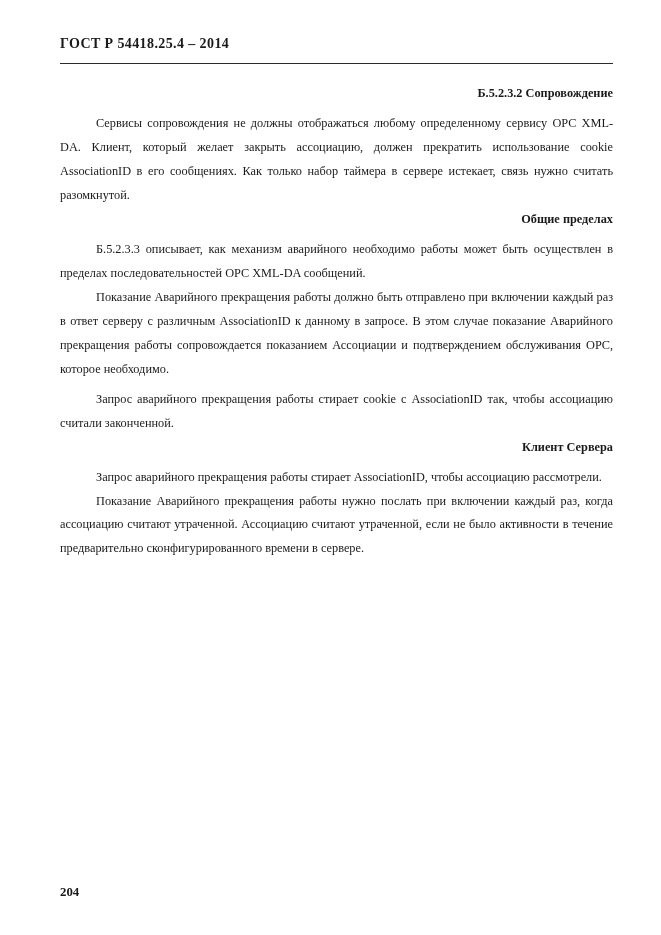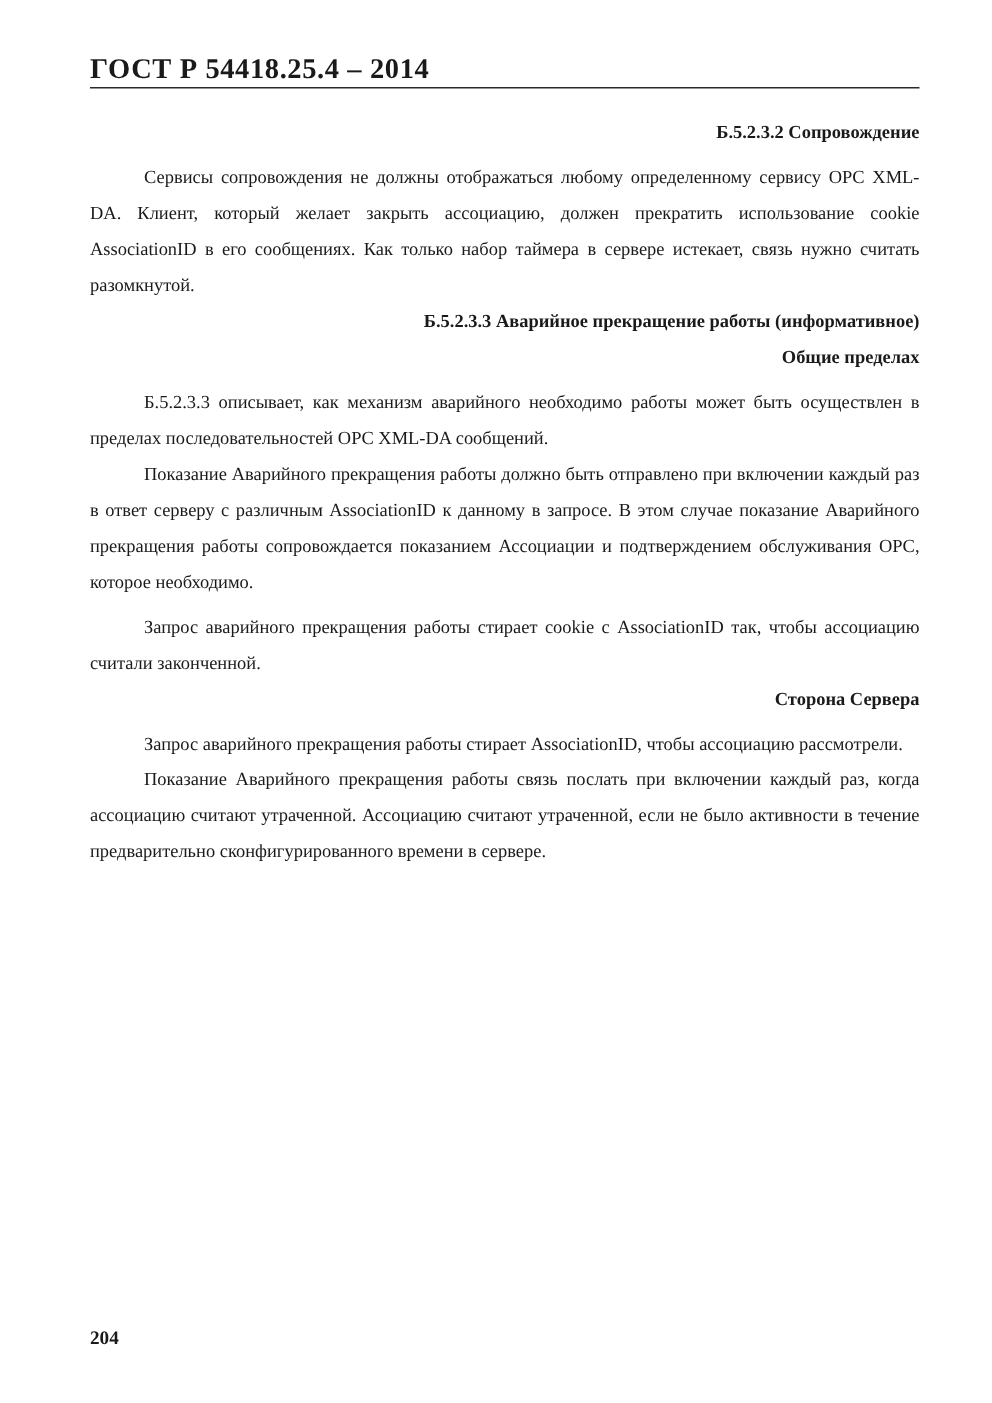--- a/index.html
+++ b/index.html
@@ -16,25 +16,25 @@
     overflow: hidden;
   }
   .page {
     position: relative;
     width: 661px;
     height: 935px;
     box-sizing: border-box;
     padding: 36px 48px 0 60px;
   }
   .header-line {
-    font-size: 19px;
+    font-size: 14px;
     font-weight: bold;
     letter-spacing: 0.4px;
     margin: 0 0 2px 0;
-    padding-bottom: 0;
+    padding-bottom: 11px;
     border-bottom: 1px solid #2b2b2b;
     width: 100%;
   }
   .content {
     margin-top: 18px;
   }
   p {
     margin: 0;
     font-size: 12.3px;
     line-height: 1.95;
@@ -64,25 +64,24 @@
 </head>
 <body>
 
 <div class="page">
 
   <div class="header-line">ГОСТ Р 54418.25.4 – 2014</div>
 
   <div class="content">
       <p class="heading gap-sm">Б.5.2.3.2 Сопровождение</p>
       <p class="body-par gap-lg">Сервисы сопровождения не должны отображаться любому определенному сервису OPC XML-DA. Клиент, который желает закрыть ассоциацию, должен прекратить использование cookie AssociationID в его сообщениях. Как только набор таймера в сервере истекает, связь нужно считать разомкнутой.</p>
-      <p class="heading gap-lg">Б.5.2.3.3 Аварийное прекращение работы (информативное)</p>
       <p class="heading gap-lg">Общие пределах</p>
       <p class="body-par gap-lg">Б.5.2.3.3 описывает, как механизм аварийного необходимо работы может быть осуществлен в пределах последовательностей OPC XML-DA сообщений.</p>
       <p class="body-par gap-sm">Показание Аварийного прекращения работы должно быть отправлено при включении каждый раз в ответ серверу с различным AssociationID к данному в запросе. В этом случае показание Аварийного прекращения работы сопровождается показанием Ассоциации и подтверждением обслуживания OPC, которое необходимо.</p>
       <p class="body-par gap-lg">Запрос аварийного прекращения работы стирает cookie с AssociationID так, чтобы ассоциацию считали законченной.</p>
-      <p class="heading gap-lg">Сторона Сервера</p>
+      <p class="heading gap-lg">Клиент Сервера</p>
       <p class="body-par gap-lg">Запрос аварийного прекращения работы стирает AssociationID, чтобы ассоциацию рассмотрели.</p>
-      <p class="body-par gap-sm">Показание Аварийного прекращения работы связь послать при включении каждый раз, когда ассоциацию считают утраченной. Ассоциацию считают утраченной, если не было активности в течение предварительно сконфигурированного времени в сервере.</p>
+      <p class="body-par gap-sm">Показание Аварийного прекращения работы нужно послать при включении каждый раз, когда ассоциацию считают утраченной. Ассоциацию считают утраченной, если не было активности в течение предварительно сконфигурированного времени в сервере.</p>
     </div>
 
   <div class="footer">204</div>
 
 </div>
 
 </body></html>

